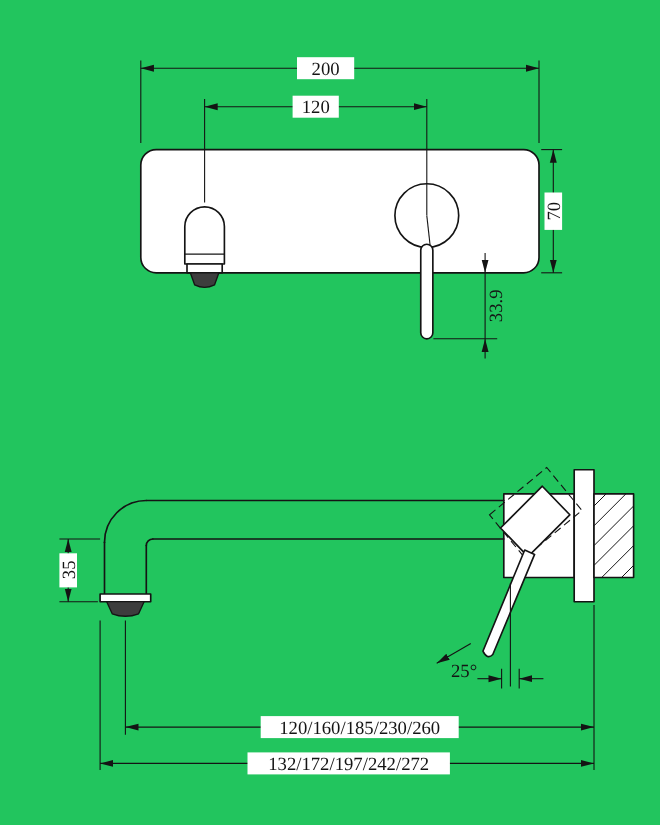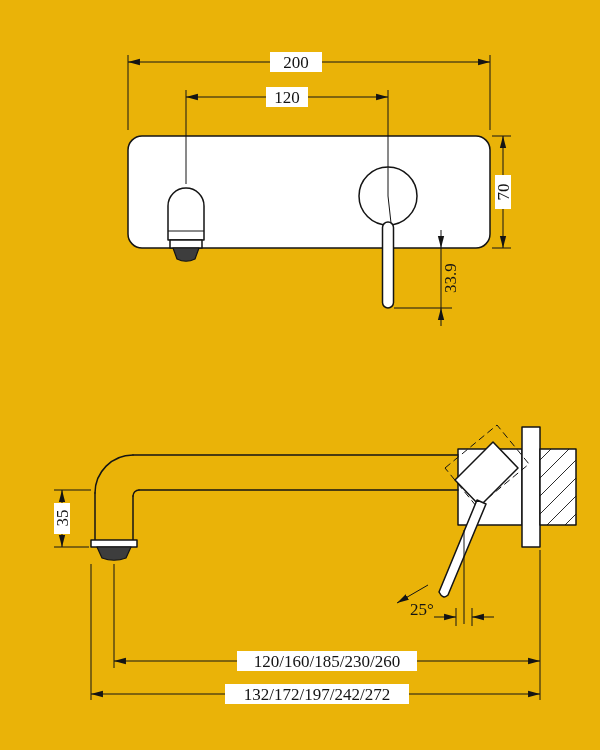--- a/index.html
+++ b/index.html
@@ -1,16 +1,16 @@
 <!DOCTYPE html>
 <html><head>
 <meta charset="utf-8">
 <style>
   html,body{margin:0;padding:0;background:#ffffff;}
-  .stage{position:relative;width:600px;height:750px;background:#eab308;overflow:hidden;}
+  .stage{position:relative;width:600px;height:750px;background:#22c55e;overflow:hidden;}
   svg{display:block;}
   .obj{fill:none;stroke:#141414;stroke-width:1.5;stroke-linejoin:round;stroke-linecap:round;}
   .objw{fill:#ffffff;stroke:#141414;stroke-width:1.5;stroke-linejoin:round;}
   .dark{fill:#3d3d3d;stroke:#141414;stroke-width:1.2;stroke-linejoin:round;}
   .dim{fill:none;stroke:#141414;stroke-width:1;}
   .dash{stroke-dasharray:7 4;}
   .hatch{stroke:#141414;stroke-width:0.9;}
   .mask{fill:#ffffff;stroke:none;}
   .dimtext{font-family:"Liberation Serif", serif;font-size:17px;fill:#141414;}
 </style>

